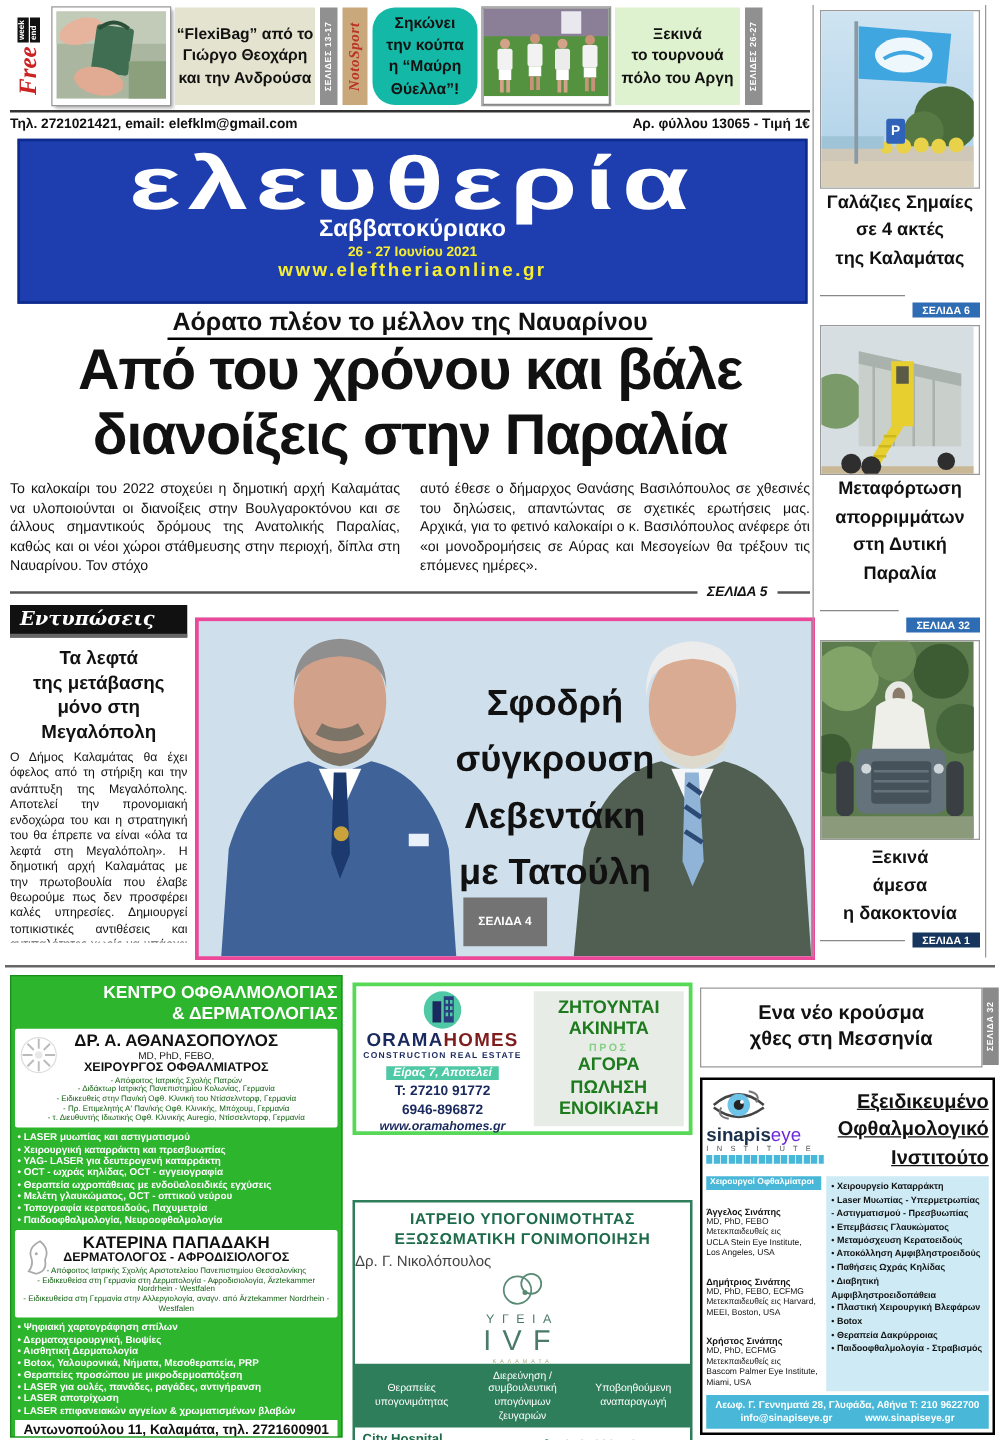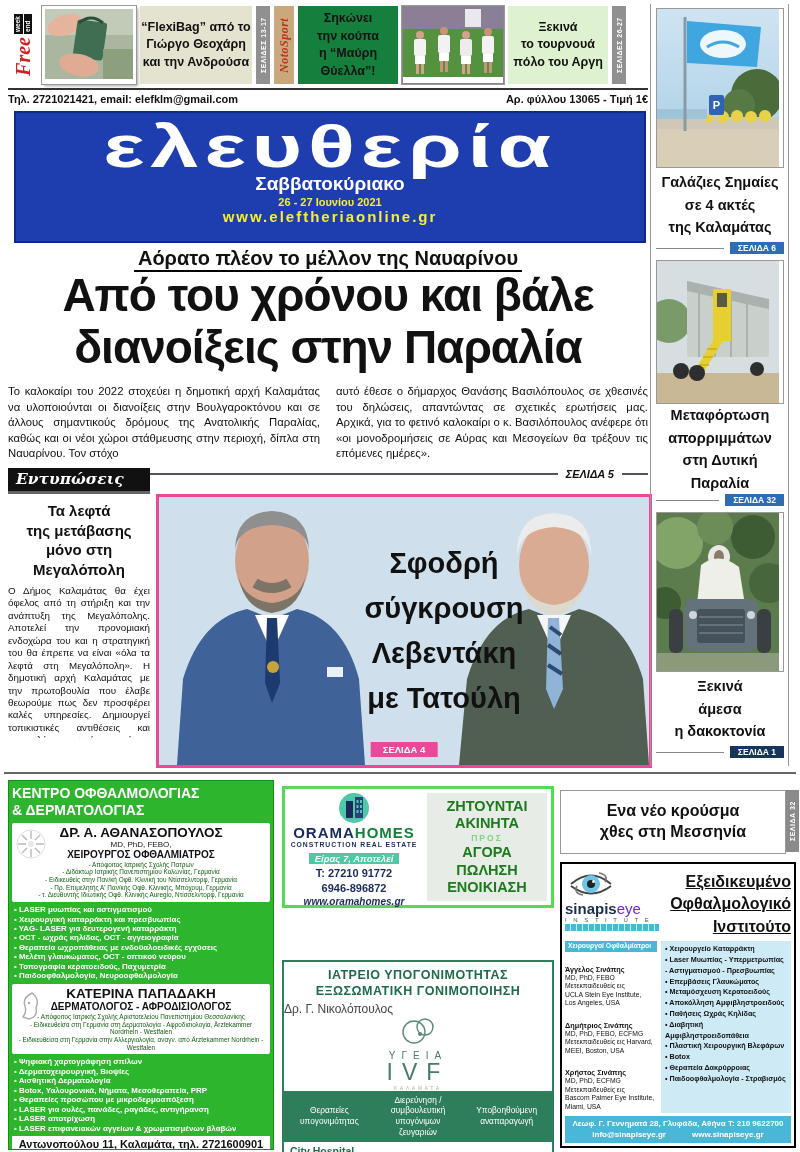--- a/index.html
+++ b/index.html
@@ -15,21 +15,21 @@
          display:flex;align-items:center;justify-content:center;gap:3px;}
   .fw-free{color:#c22;font-size:20px;font-weight:bold;font-style:italic;font-family:"Liberation Serif","DejaVu Serif",serif;}
   .fw-chips{display:flex;flex-direction:column;gap:1px;}
   .fw-chip{background:#111;color:#fff;font-size:6.5px;font-weight:bold;padding:0 2px;line-height:1.3;}
   .ph{border:3px solid #fff;outline:1px solid #999;box-shadow:2px 2px 3px rgba(0,0,0,.35);overflow:hidden;}
   .ph-flexibag{width:88px;}
   .ph-soccer{width:100px;border:1px solid #888;box-shadow:none;}
   .promo{display:flex;align-items:center;justify-content:center;text-align:center;
          font-weight:bold;font-size:12.5px;line-height:1.4;}
   .promo.beige{width:112px;background:#e3e3cf;}
-  .promo.gray{width:100px;background:#15803d;}
+  .promo.gray{width:84px;background:#14b8a6;border-radius:18px;}
   .promo.green{width:100px;background:#dff2cf;}
   .vbadge{width:14px;background:#909090;color:#fff;}
   .vtext{writing-mode:vertical-rl;transform:rotate(180deg);width:100%;height:100%;
          display:flex;align-items:center;justify-content:center;
          font-size:7px;font-weight:bold;letter-spacing:.5px;}
   .noto{width:20px;background:#c9a87c;}
   .noto .vtext{font-size:12px;font-style:italic;color:#b32;
                font-family:"Liberation Serif","DejaVu Serif",serif;}
 
   .rule-top{position:absolute;left:8px;top:88px;width:640px;border-top:2px solid #333;}
@@ -53,74 +53,74 @@
             font-size:46px;line-height:1.13;font-weight:bold;letter-spacing:-1px;}
   .lead-body{position:absolute;left:8px;top:384px;width:640px;display:flex;gap:16px;
              font-size:11.3px;line-height:1.38;text-align:justify;}
   .lead-body>div{flex:1;}
   .lead-foot{position:absolute;left:8px;top:468px;width:640px;display:flex;align-items:center;gap:8px;
              font-size:11px;font-weight:bold;font-style:italic;}
   .fl{flex:1;border-top:2px solid #555;}
   .fs{width:26px;border-top:2px solid #555;}
 
   
-  .opinion{position:absolute;left:8px;top:468px;width:142px;height:270px;overflow:hidden;}
+  .opinion{position:absolute;left:8px;top:484px;width:142px;height:270px;overflow:hidden;}
   .op-label{background:#111;color:#fff;font-family:"DejaVu Serif","Liberation Serif",serif;
             font-style:italic;font-weight:bold;font-size:15.5px;padding:1px 8px 3px;border-bottom:3px solid #666;}
   .op-title{font-size:15px;font-weight:bold;text-align:center;line-height:1.3;margin:7px 0 6px;}
   .op-body{font-size:9.8px;line-height:1.27;text-align:justify;}
 
   
   .photo-story{position:absolute;left:156px;top:494px;width:490px;height:268px;
                background:#cfe0ec;border:3px solid #ec4899;overflow:hidden;}
   .ps-caption{position:absolute;top:44px;left:168px;width:234px;text-align:center;
               font-size:29px;font-weight:bold;line-height:1.55;}
   .ps-badge{position:absolute;bottom:8px;left:50%;transform:translateX(-50%);
-            background:#ec4899;color:#fff;font-size:9.5px;font-weight:bold;padding:2px 12px;}
+            background:#737373;color:#fff;font-size:9.5px;font-weight:bold;padding:14px 12px;}
 
   .sep-main{position:absolute;left:650px;top:4px;height:762px;border-left:1px solid #999;}
   .sep-right{position:absolute;left:788px;top:4px;height:762px;border-left:1px solid #999;}
 
   
   .right-rail{position:absolute;left:654px;top:6px;width:132px;}
   .rr-card{height:252px;display:flex;flex-direction:column;}
   .rr-photo{height:158px;border:1px solid #999;margin:2px 2px 0;overflow:hidden;position:relative;}
   .rr-cap{flex:1;display:flex;align-items:center;justify-content:center;text-align:center;
           font-size:14.5px;font-weight:bold;line-height:1.55;}
   .rr-foot{display:flex;align-items:center;gap:6px;padding:0 2px 4px;}
   .rr-line{flex:1;border-top:1px solid #888;}
   .rr-badge{color:#fff;font-size:8.5px;font-weight:bold;padding:1px 8px;}
-  .rr-badge.b-blue{background:#2e6db4;}
+  .rr-badge.b-blue{background:#2e6db4;margin-top:24px;}
   .rr-badge.b-dark{background:#16365e;}
   .p-sign{position:absolute;left:52px;top:86px;width:15px;height:20px;background:#2f62b8;
           color:#fff;font-size:11px;font-weight:bold;text-align:center;line-height:20px;border-radius:2px;}
 
   .rule-bottom{position:absolute;left:4px;top:772px;width:792px;border-top:2px solid #666;}
 
   
   .ad-green{position:absolute;left:8px;top:780px;width:266px;height:370px;background:#2eb52e;
             border:1px solid #1a8a1a;padding:3px;box-sizing:border-box;display:flex;
             flex-direction:column;gap:3px;overflow:hidden;}
-  .ag-title{color:#fff;text-align:left;font-weight:bold;font-size:14px;line-height:1.2;padding:1px 0;}
+  .ag-title{color:#fff;text-align:right;font-weight:bold;font-size:14px;line-height:1.2;padding:1px 0;}
   .ag-box{background:#fff;border-radius:2px;padding:2px 4px 3px;text-align:center;position:relative;}
   .ag-ic{position:absolute;left:4px;top:6px;}
   .ag-n{font-size:13.5px;font-weight:bold;}
   .ag-d{font-size:8px;}
   .ag-r{font-size:10px;font-weight:bold;}
   .ag-creds{font-size:6.4px;line-height:1.2;color:#136013;margin-top:1px;}
   .ag-svc{color:#fff;font-size:7.9px;font-weight:bold;line-height:1.2;text-align:left;padding:0 2px;}
   .ag-svc div::before{content:"• ";}
   .ag-foot{background:#fff;text-align:center;font-weight:bold;font-size:11px;padding:2px 0;}
 
   
   .ad-orama{position:absolute;left:282px;top:786px;width:272px;height:122px;border:3px solid #57d957;
             background:#fff;box-sizing:border-box;display:flex;}
   .or-left{flex:1.15;text-align:center;padding:2px 0 0;}
   .or-name{font-size:15px;font-weight:bold;letter-spacing:1px;color:#1b2a5e;line-height:1;}
-  .or-name .teal{color:#15803d;}
+  .or-name .teal{color:#7f1d1d;}
   .or-tag{font-size:6.8px;font-weight:bold;color:#1b2a5e;letter-spacing:1px;margin-top:1px;}
   .or-addr{display:inline-block;background:#4fc9a5;color:#fff;font-style:italic;font-weight:bold;
            font-size:9.5px;padding:0 6px;margin-top:2px;}
   .or-tel{font-size:11px;font-weight:bold;color:#1b2a5e;line-height:1.25;margin-top:1px;}
   .or-site{font-size:10px;font-weight:bold;font-style:italic;color:#1b2a5e;}
   .or-right{flex:1;background:#e7ece7;margin:4px;display:flex;flex-direction:column;
             justify-content:center;text-align:center;font-weight:bold;}
   .or-w1{font-size:14.5px;color:#1d7a1d;line-height:1.2;}
   .or-w2{font-size:8.5px;color:#86cf86;letter-spacing:2px;margin:1px 0;}
 

